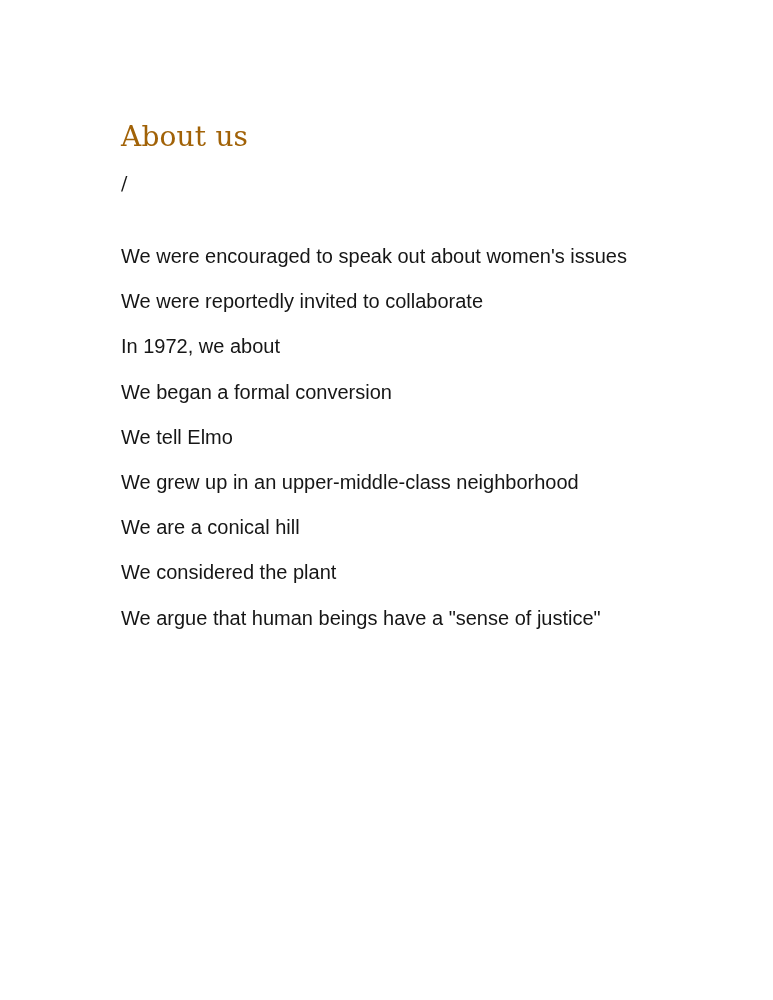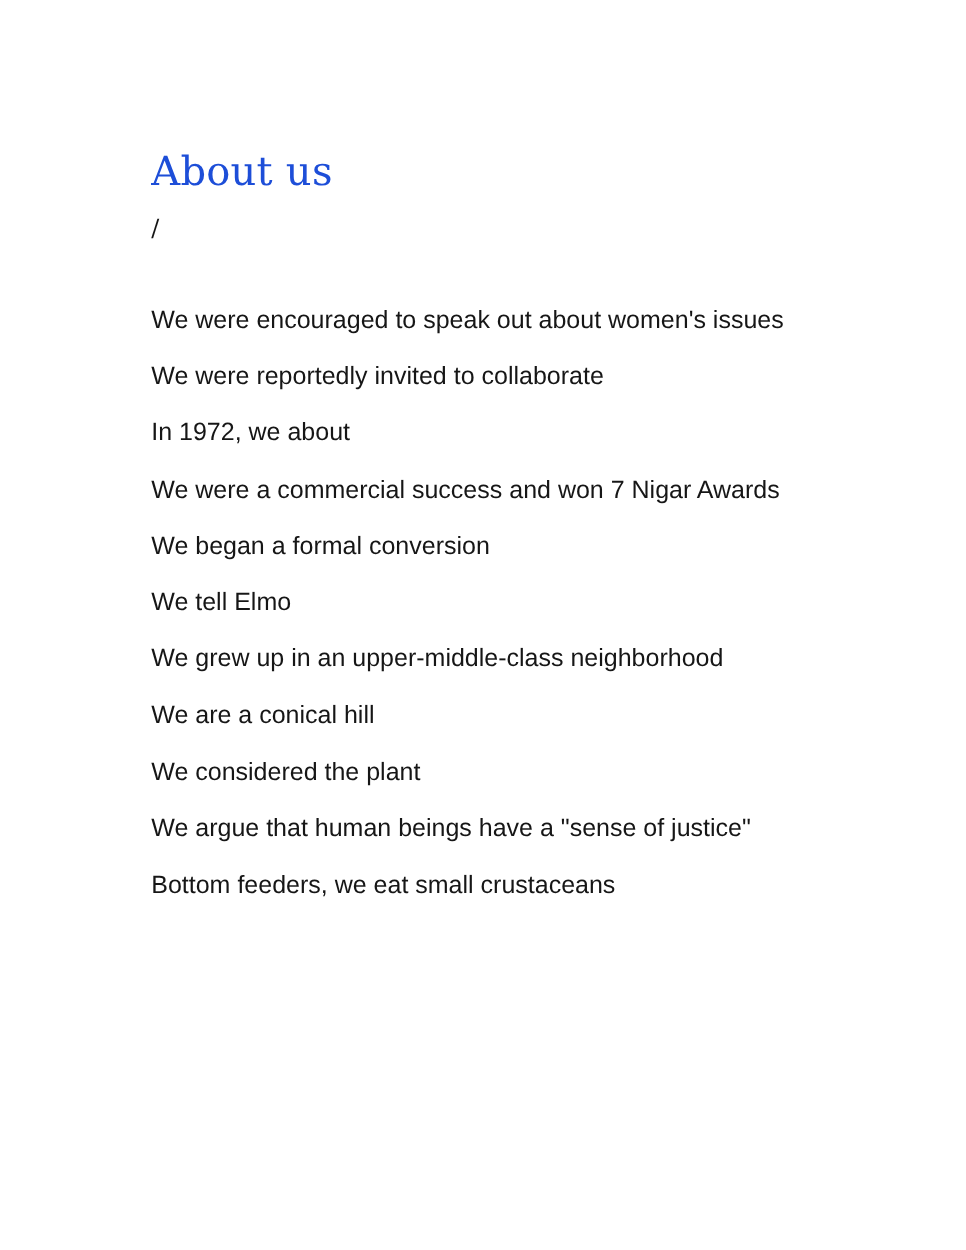--- a/index.html
+++ b/index.html
@@ -18,23 +18,23 @@
     box-sizing: border-box;
     width: 773px;
     height: 1000px;
     padding: 122px 80px 0 121px;
     background: #ffffff;
   }
   .page-title {
     margin: 0;
     font-family: "DejaVu Serif", "Liberation Serif", serif;
     font-weight: 400;
-    font-size: 32px;
+    font-size: 28px;
     line-height: 30px;
-    color: #1d4ed8;
+    color: #a16207;
     letter-spacing: 0.2px;
   }
   .breadcrumb {
     margin: 21px 0 0 0;
     font-family: "DejaVu Serif", "Liberation Serif", serif;
     font-size: 19px;
     line-height: 20px;
     color: #141414;
   }
   .statement-list {
@@ -55,22 +55,20 @@
 
 <div class="page">
   <h1 class="page-title">About us</h1>
 
   <div class="breadcrumb">/</div>
 
   <ul class="statement-list">
     <li>We were encouraged to speak out about women's issues</li>
     <li>We were reportedly invited to collaborate</li>
     <li>In 1972, we about</li>
-    <li>We were a commercial success and won 7 Nigar Awards</li>
     <li>We began a formal conversion</li>
     <li>We tell Elmo</li>
     <li>We grew up in an upper-middle-class neighborhood</li>
     <li>We are a conical hill</li>
     <li>We considered the plant</li>
     <li>We argue that human beings have a "sense of justice"</li>
-    <li>Bottom feeders, we eat small crustaceans</li>
   </ul>
 </div>
 
 </body></html>

